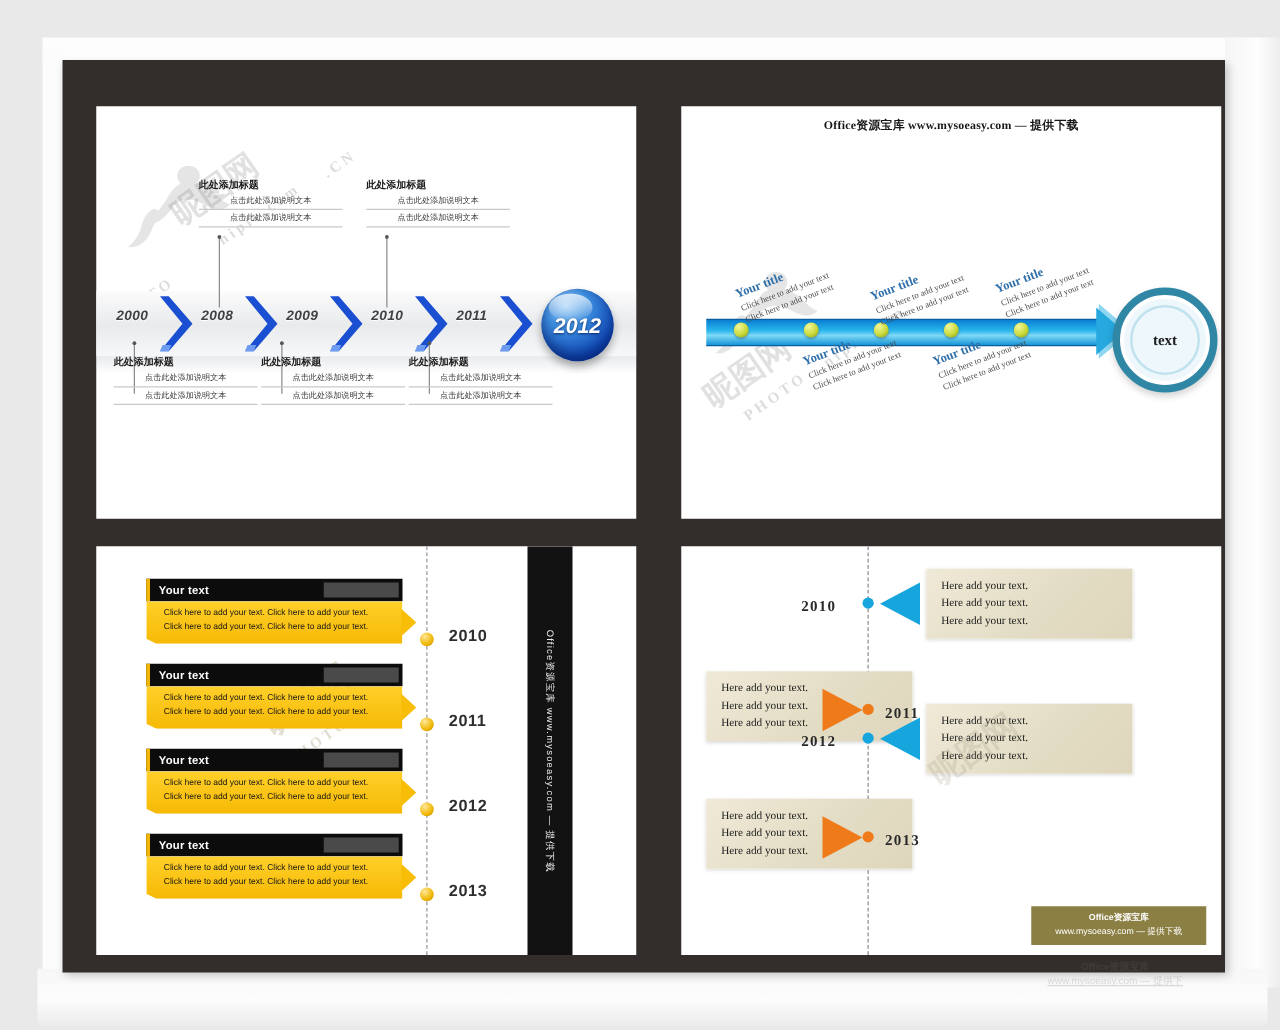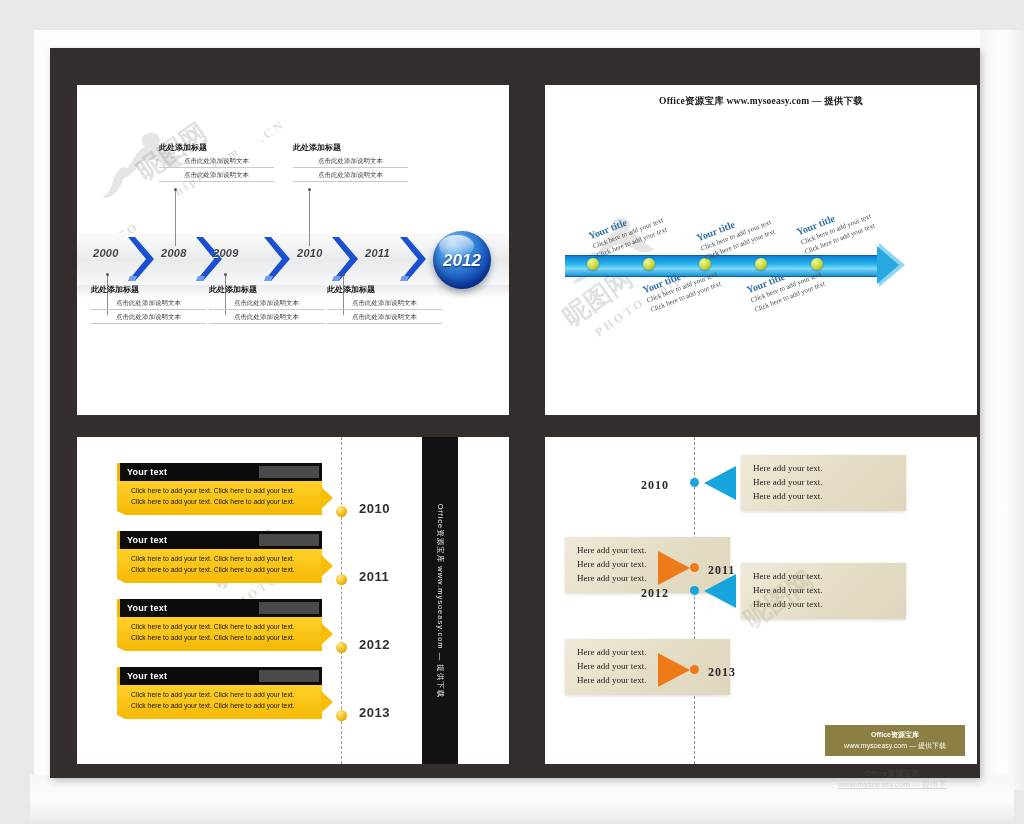--- a/index.html
+++ b/index.html
@@ -207,21 +207,21 @@
     </div>
     <div class="chev" style="left:321px;top:150px;">
       <svg width="30" height="48" viewBox="0 0 30 48">
           <path d="M2 2 L20 24 L2 46 L9 46 L28 24 L9 2 Z" fill="#1b4fd1"></path>
           <path d="M2 46 L9 46 L11 41 L4 41 Z" fill="#6d9cf0"></path>
         </svg>
     </div>
 
     <div class="yr" style="left:16px;">2000</div>
     <div class="yr" style="left:84px;">2008</div>
-    <div class="yr" style="left:136px;text-align:center;">2009</div>
+    <div class="yr" style="left:152px;text-align:center;">2009</div>
     <div class="yr" style="left:220px;">2010</div>
     <div class="yr" style="left:288px;">2011</div>
 
     <div class="ball" style="left:356px;top:146px;">
       <span>2012</span>
     </div>
 
     <div class="lead" style="left:98px;top:105px;height:56px;"></div>
     <div class="leaddot" style="left:97px;top:103px;"></div>
     <div class="cbox" style="left:82px;top:58px;">
@@ -287,20 +287,24 @@
     <div class="s2-arrow"></div>
     <div class="s2-head2"></div>
     <div class="s2-head2b"></div>
 
     <div class="s2-dot" style="left:42px;"></div>
     <div class="s2-dot" style="left:98px;"></div>
     <div class="s2-dot" style="left:154px;"></div>
     <div class="s2-dot" style="left:210px;"></div>
     <div class="s2-dot" style="left:266px;"></div>
 
+    <div class="s2-ring">
+      <i></i>
+      <span>text</span>
+    </div>
 
     <div class="s2-lab" style="left:42px;top:146px;">
       <div class="t">Your title</div>
       <div class="d">Click here to add your text</div>
       <div class="d">Click here to add your text</div>
     </div>
     <div class="s2-lab" style="left:150px;top:148px;">
       <div class="t">Your title</div>
       <div class="d">Click here to add your text</div>
       <div class="d">Click here to add your text</div>

